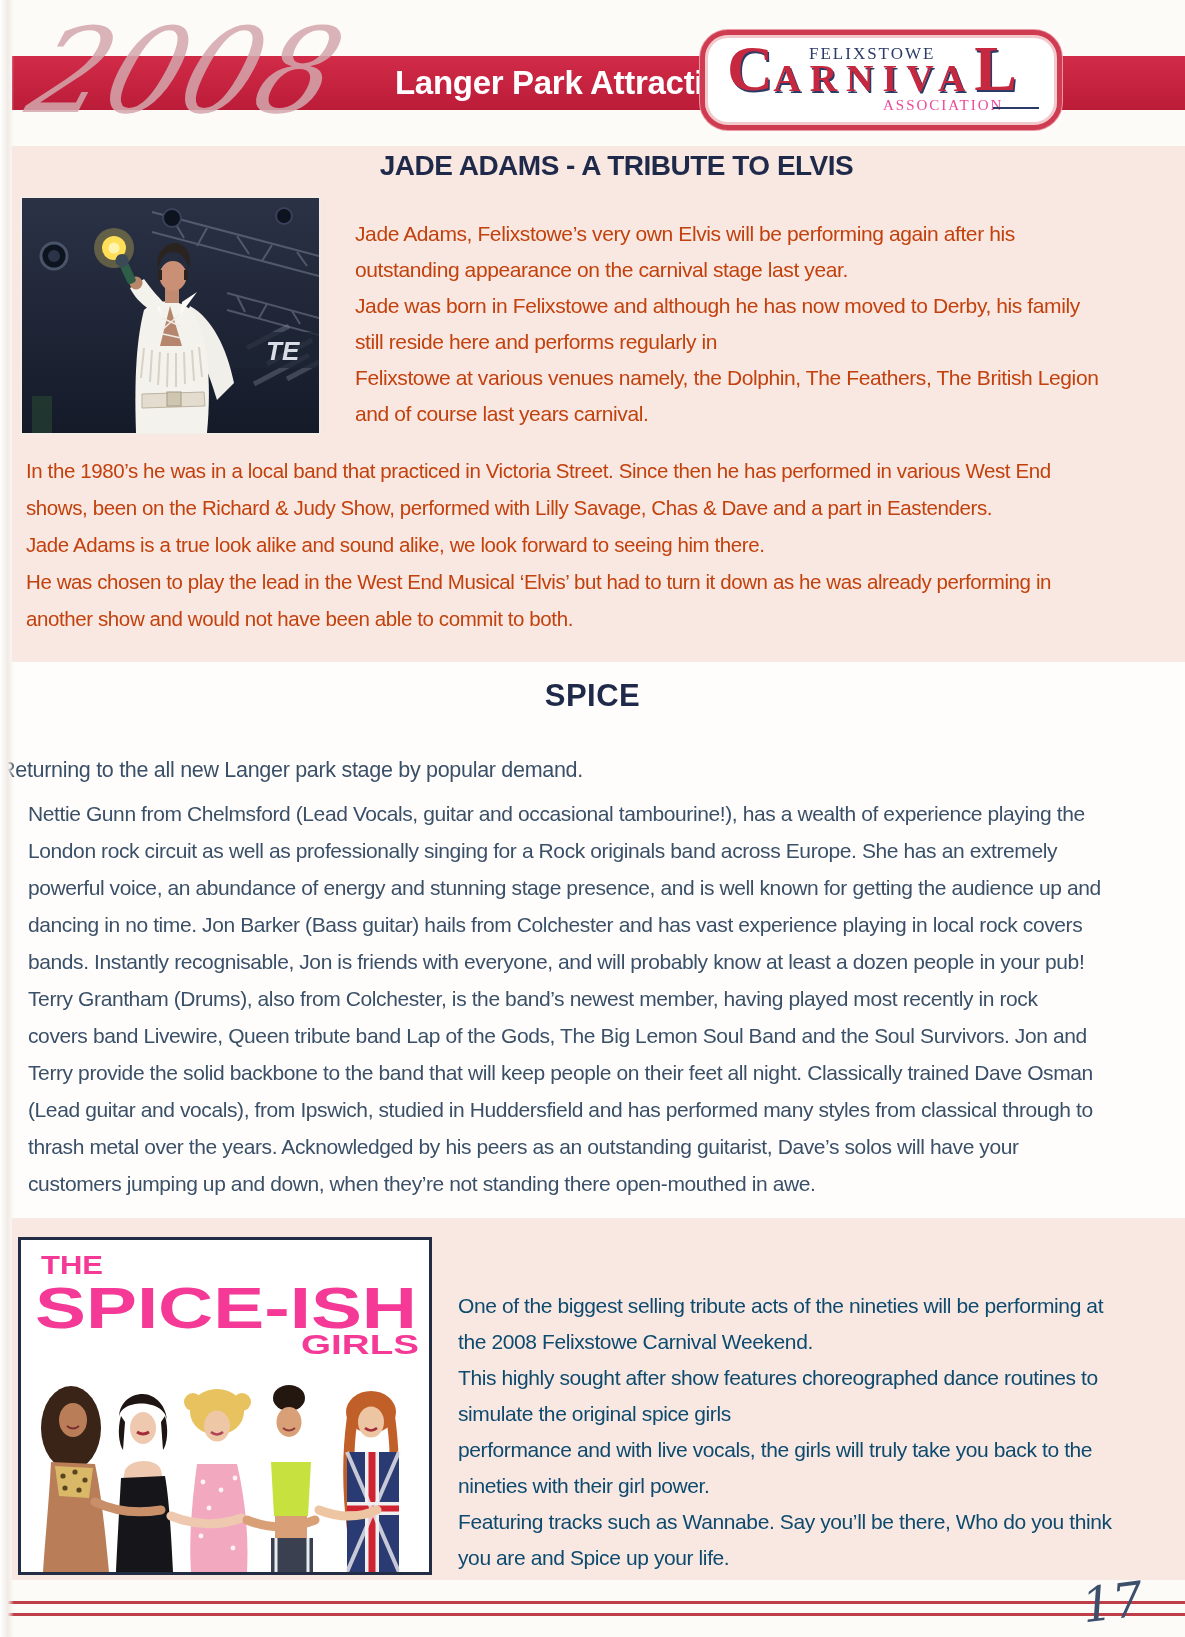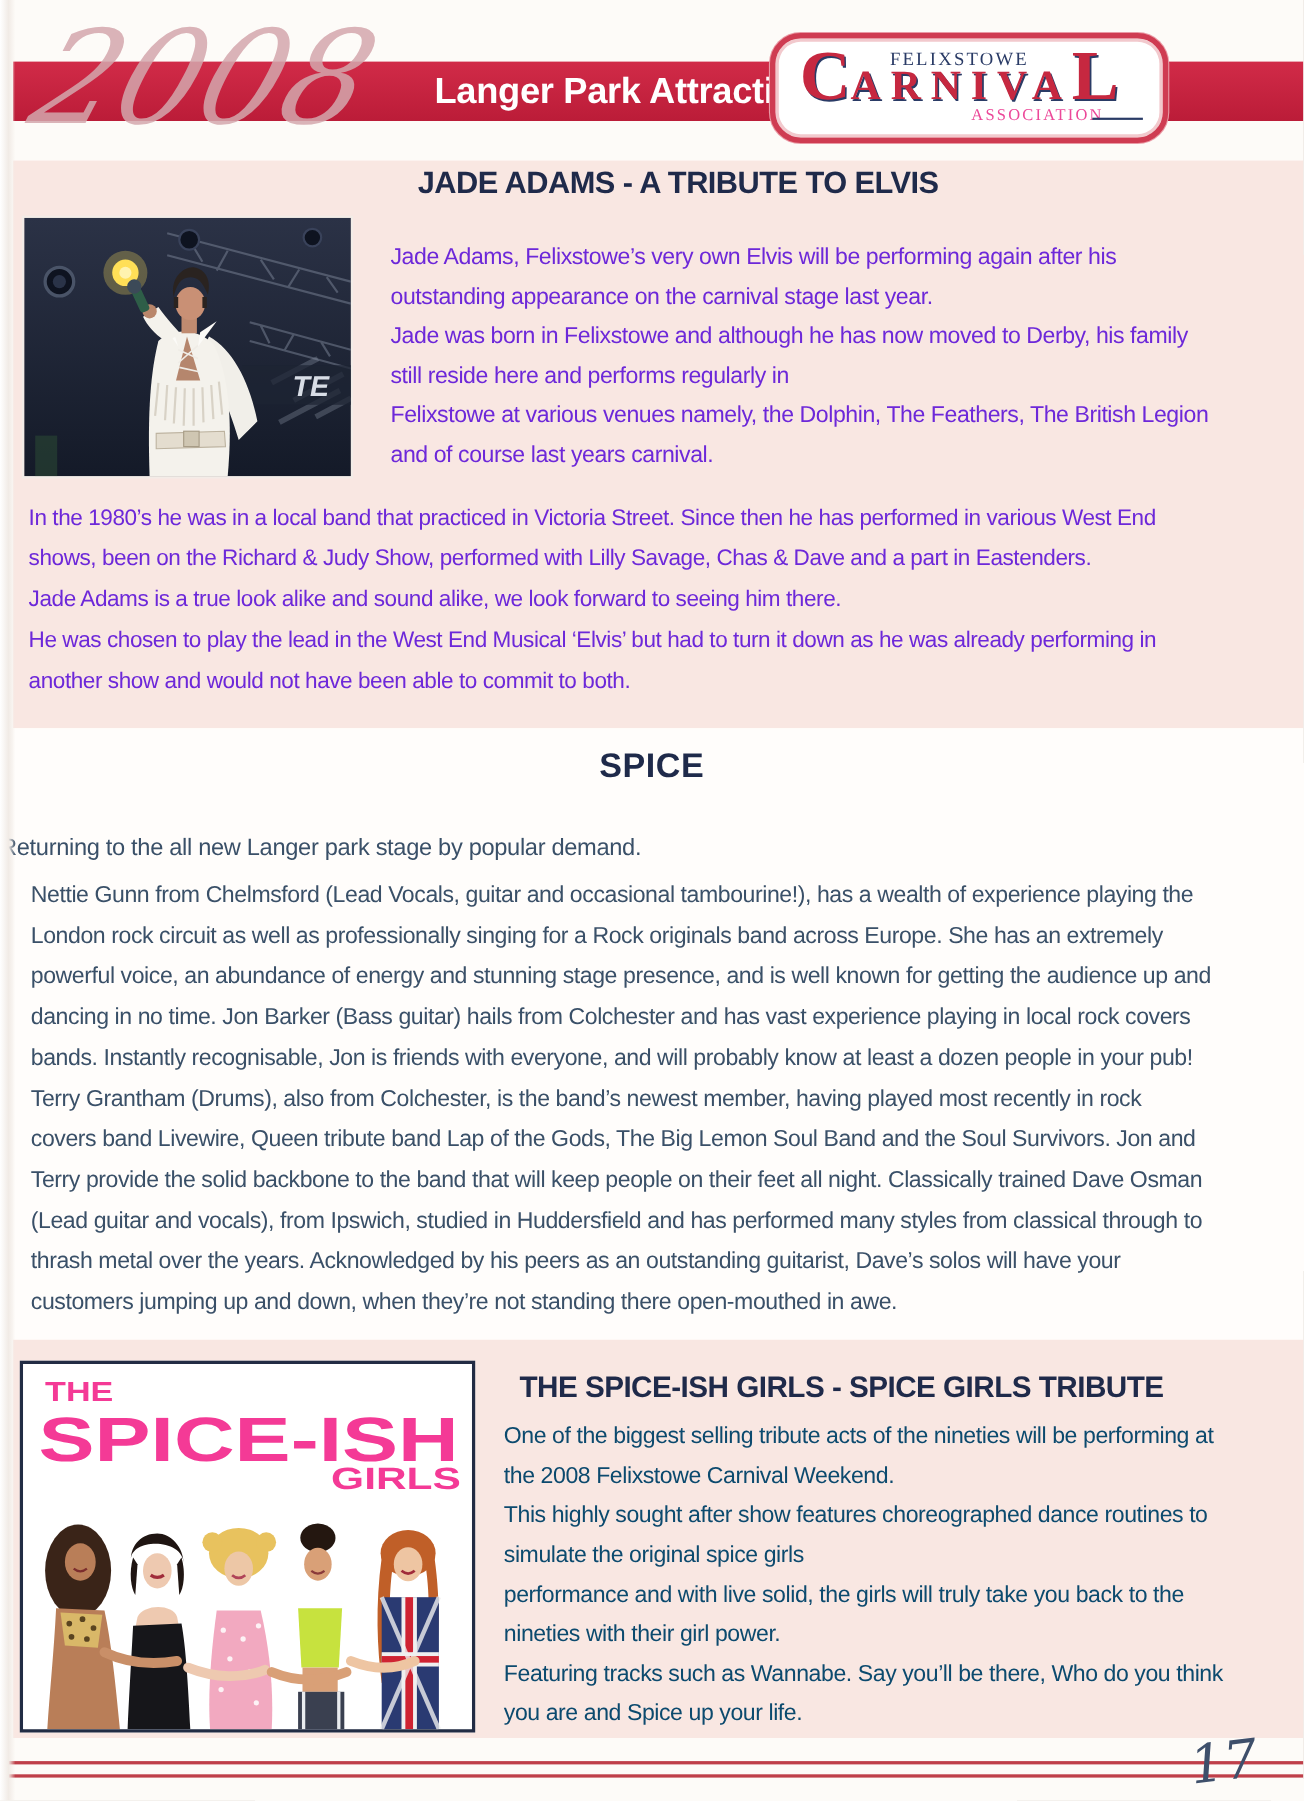--- a/index.html
+++ b/index.html
@@ -36,21 +36,21 @@
     font-size:15px;letter-spacing:2px;}
   .logo-underline{position:absolute;left:288px;top:72px;width:46px;height:2px;background:#2a3b66;}
   
   .sec-pink-top{position:absolute;left:12px;right:0;top:146px;height:516px;background:#f9e7e2;}
   .sec-white{position:absolute;left:12px;right:0;top:662px;height:556px;background:#fffdfb;}
   .sec-pink-bottom{position:absolute;left:12px;right:0;top:1218px;height:362px;background:#f9e7e2;}
   .heading{position:absolute;color:#1f2a4a;font-weight:bold;text-align:center;letter-spacing:-0.5px;}
   .h-jade{left:0;right:0;top:150px;font-size:28px;margin-left:48px;}
   .h-storm{left:0;right:0;top:678px;font-size:31px;letter-spacing:0.5px;}
   .h-spice{left:440px;width:650px;top:1246px;font-size:27px;}
-  .body-text{position:absolute;color:#6d28d9;font-size:21px;line-height:36px;letter-spacing:-0.4px;}
+  .body-text{position:absolute;color:#c2410c;font-size:21px;line-height:36px;letter-spacing:-0.4px;}
   .prewrap{white-space:pre-line;}
   .jade-col{left:355px;top:216px;width:758px;}
   .jade-col p{margin:0;}
   .jade-wide{left:26px;top:452px;width:1072px;font-size:20.5px;line-height:37px;}
   .jade-wide p{margin:0;}
   .storm-lead{left:0;right:0;top:758px;text-align:left;color:#3a5068;
     position:absolute;font-size:21.5px;letter-spacing:-0.3px;}
   .storm-body{left:28px;top:795px;width:1074px;color:#3a5068;line-height:37px;}
   .spice-col{left:436px;top:1288px;width:662px;color:#0c4a6e;margin-left:22px;}
   .spice-col p{margin:0;}
@@ -243,25 +243,24 @@
       <path d="M344,188 q6,5 12,0" stroke="#a02c3a" stroke-width="2.5" fill="none"></path>
     </g>
     <g stroke-linecap="round" fill="none">
       <path d="M74,262 C95,272 116,274 140,270" stroke="#c98f68" stroke-width="9"></path>
       <path d="M150,276 C175,286 200,286 220,278" stroke="#eec9b0" stroke-width="9"></path>
       <path d="M226,280 C250,290 274,288 294,280" stroke="#d9a077" stroke-width="9"></path>
       <path d="M298,270 C318,278 338,278 356,270" stroke="#eec5a2" stroke-width="9"></path>
     </g>
   </svg>
 
-  <div class="heading h-spice">THE SPICE-ISH GIRLS - SPICE GIRLS TRIBUTE</div>
   <div class="body-text spice-col">
     <p>One of the biggest selling tribute acts of the nineties will be performing at the 2008 Felixstowe Carnival Weekend.</p>
     <p class="prewrap">This highly sought after show features choreographed dance routines to simulate the original spice girls
-performance and with live solid, the girls will truly take you back to the nineties with their girl power.</p>
+performance and with live vocals, the girls will truly take you back to the nineties with their girl power.</p>
     <p>Featuring tracks such as Wannabe. Say you’ll be there, Who do you think you are and Spice up your life.</p>
   </div>
 
   <div class="rule rule-1"></div>
   <div class="rule rule-2"></div>
   <div class="page-num">17</div>
 
 </div>
 
 </body></html>

